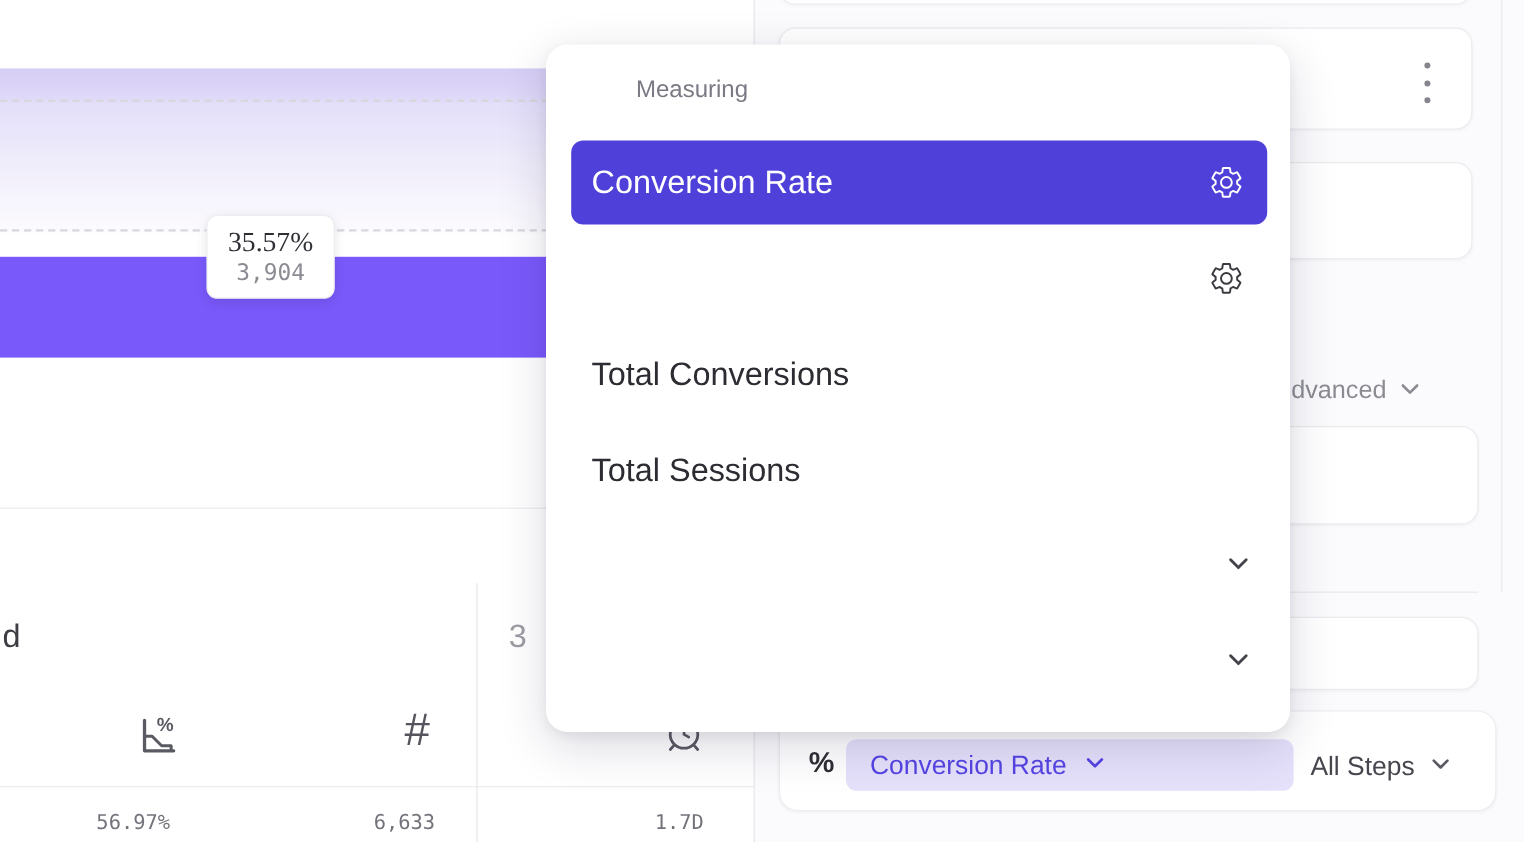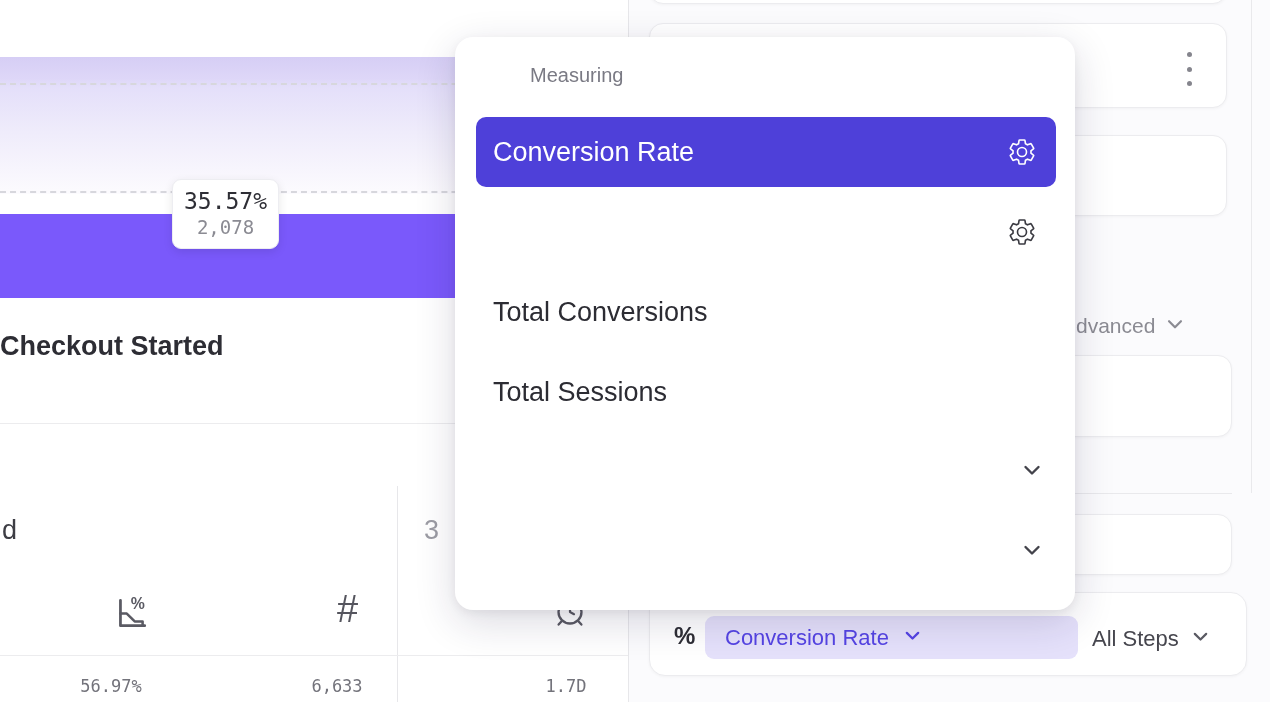--- a/index.html
+++ b/index.html
@@ -12,21 +12,21 @@
   .left-region{position:absolute;left:0;top:0;width:628px;height:702px;background:#fff;}
   .funnel-band{position:absolute;left:0;top:57px;width:628px;height:137px;
     background:linear-gradient(to bottom,#d6cef5 0%,#ded7f8 16%,#e4dffa 22%,#efecfb 55%,#f8f6fd 85%,#fcfbfe 100%);}
   .dash-line{position:absolute;left:0;width:628px;height:0;border-top:2px dashed #d7d7dd;}
   .dash-1{top:83px;}
   .dash-2{top:191px;}
   .funnel-bar{position:absolute;left:0;top:214px;width:628px;height:84px;background:#7a59fb;}
   .chart-tooltip{position:absolute;left:172px;top:179px;width:107px;height:70px;background:#fff;
     border:1px solid #ededf1;border-radius:9px;box-shadow:0 3px 10px rgba(0,0,0,.10);
     text-align:center;z-index:3;}
-  .tt-rate{margin-top:8px;font-size:23px;line-height:27px;color:#2e2e35;}
+  .tt-rate{margin-top:8px;font-size:23px;line-height:27px;color:#2e2e35;font-family:Liberation Serif, serif;}
   .tt-count{font-size:19px;line-height:24px;color:#8b8b93;}
   .step-title{position:absolute;left:0;top:331px;font-size:27px;font-weight:600;color:#2d2d34;white-space:nowrap;}
   .hr{position:absolute;left:0;width:628px;height:1px;background:#ececee;}
   .hr-1{top:423px;}
   .hr-2{top:655px;}
   .hdr-frag{position:absolute;top:515px;font-size:27px;white-space:nowrap;}
   .hdr-d{left:2px;color:#3d3d44;font-weight:500;}
   .hdr-3{left:424px;color:#9c9ca4;}
   .tbl-vline{position:absolute;left:397px;top:486px;width:1px;height:216px;background:#e7e7ea;}
   .col-icon{position:absolute;color:#5a5a63;}
@@ -86,24 +86,23 @@
 <div class="canvas">
 
   <div class="left-region">
     <div class="funnel-band"></div>
     <div class="dash-line dash-1"></div>
     <div class="dash-line dash-2"></div>
     <div class="funnel-bar"></div>
 
     <div class="chart-tooltip">
       <div class="tt-rate mono">35.57%</div>
-      <div class="tt-count mono">2,078</div>
-    </div>
-
-    <div class="step-title">Checkout Started</div>
+      <div class="tt-count mono">3,904</div>
+    </div>
+
 
     <div class="hr hr-1"></div>
 
     <div class="hdr-frag hdr-d">d</div>
     <div class="hdr-frag hdr-3">3</div>
     <div class="tbl-vline"></div>
 
     <div class="col-icon icon-rate">
       <svg width="38" height="38" viewBox="0 0 36 36" fill="none">
         <path d="M8 6 V30 H31" stroke="currentColor" stroke-width="2.6" stroke-linecap="round" stroke-linejoin="round"></path>

